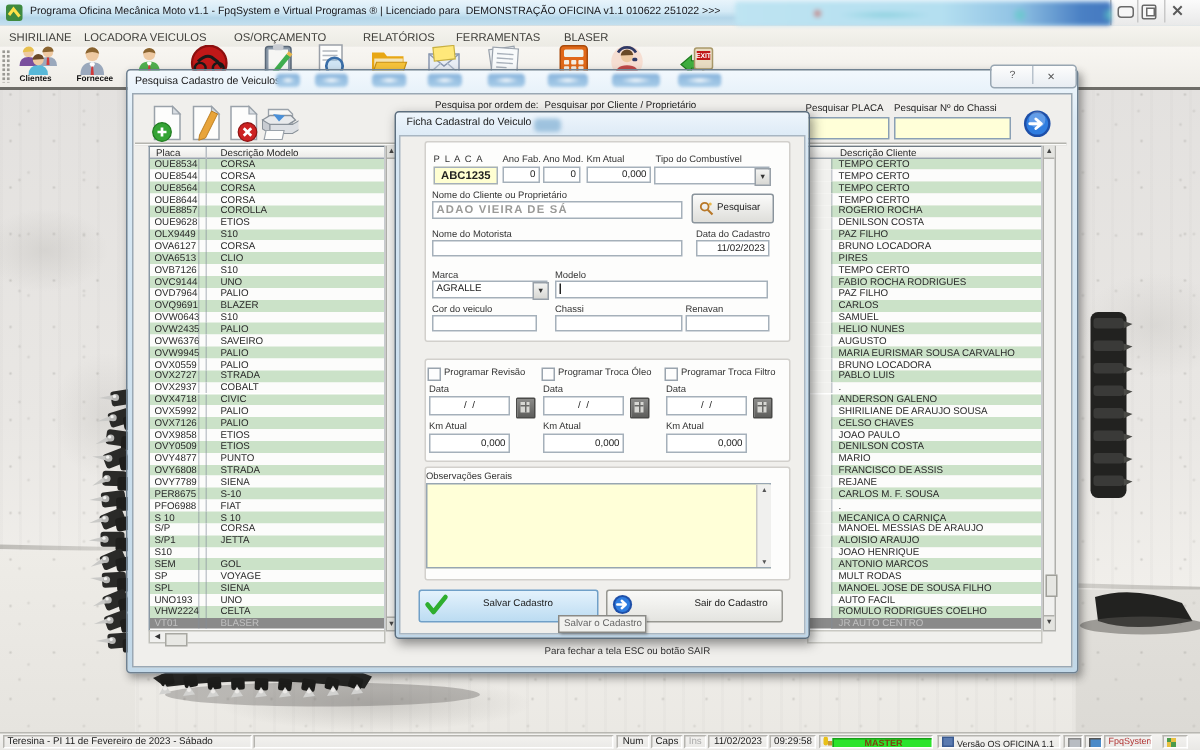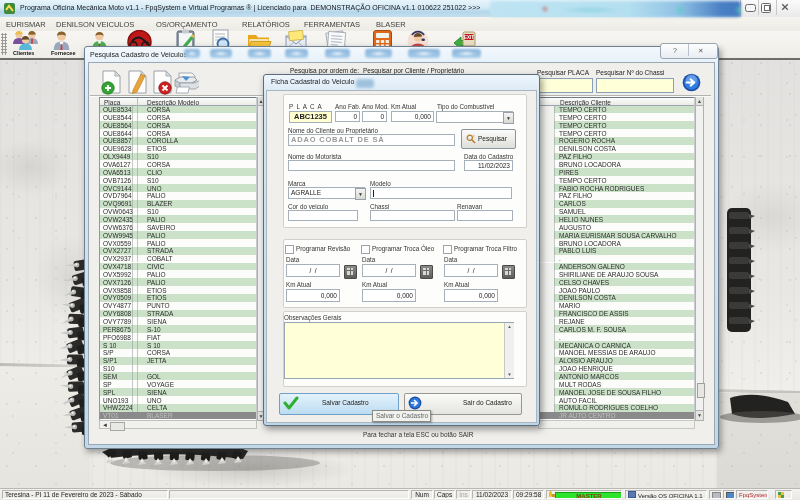--- a/index.html
+++ b/index.html
@@ -169,22 +169,22 @@
 <div class="abs" style="left:745px;top:4px;width:9px;height:6px;border:1px solid #6a6a6a;border-radius:2.5px;background:#f6f6f6;"></div>
 <div class="abs" style="left:758px;top:0;width:1px;height:15px;background:#c8c8c8;"></div>
 <div class="abs" style="left:761px;top:2.5px;width:8px;height:8px;border:1px solid #6a6a6a;border-radius:1.5px;background:#f6f6f6;"></div>
 <div class="abs" style="left:763.5px;top:5px;width:4px;height:4px;border:1px solid #6a6a6a;background:#fff;"></div>
 <div class="abs" style="left:776px;top:0;width:1px;height:15px;background:#c8c8c8;"></div>
 <svg class="abs" style="left:781px;top:3px;" width="8" height="8" viewBox="0 0 8 8">
     <path d="M1.2,1.2 L6.8,6.8 M6.8,1.2 L1.2,6.8" stroke="#5a5a5a" stroke-width="1.3"></path>
   </svg>
 
 <div class="abs" style="left:0;top:17px;width:800px;height:14px;background:linear-gradient(180deg,#f6f4ef,#ecebe4);"></div>
-<div class="tx" style="left:6px;top:20px;font-size:7.5px;color:#3f3e3a;">EURISMAR</div>
-<div class="tx" style="left:56px;top:20px;font-size:7.5px;color:#3f3e3a;">DENILSON VEICULOS</div>
+<div class="tx" style="left:6px;top:20px;font-size:7.5px;color:#3f3e3a;">SHIRILIANE</div>
+<div class="tx" style="left:56px;top:20px;font-size:7.5px;color:#3f3e3a;">LOCADORA VEICULOS</div>
 <div class="tx" style="left:156px;top:20px;font-size:7.5px;color:#3f3e3a;">OS/ORÇAMENTO</div>
 <div class="tx" style="left:242px;top:20px;font-size:7.5px;color:#3f3e3a;">RELATÓRIOS</div>
 <div class="tx" style="left:304px;top:20px;font-size:7.5px;color:#3f3e3a;">FERRAMENTAS</div>
 <div class="tx" style="left:376px;top:20px;font-size:7.5px;color:#3f3e3a;">BLASER</div>
 
 <div class="abs" style="left:0;top:31px;width:800px;height:27px;background:linear-gradient(180deg,#f8f6f2,#efede8);border-bottom:2px solid #6e6d68;"></div>
 <div class="abs" style="left:1px;top:33px;width:6px;height:22px;background-image:radial-gradient(circle at 1.5px 1.5px,#9a9994 1px,rgba(0,0,0,0) 1.2px);background-size:3px 3px;"></div>
 
 <svg class="abs" style="left:11px;top:30px;" width="30" height="21" viewBox="0 0 30 21">
 <circle cx="8" cy="5" r="3.4" fill="#eec9a2"></circle>
@@ -823,21 +823,21 @@
 <div class="tx" style="left:335px;top:103px;font-size:6.3px;color:#333;">Ano Fab.</div>
 <div class="abs" style="left:335px;top:111px;width:25px;height:11px;background:#fff;border:1px solid #a5b0ba;box-sizing:border-box;font-size:6.5px;color:#222;line-height:9px;padding:0 2px;text-align:right;">0</div>
 <div class="tx" style="left:362px;top:103px;font-size:6.3px;color:#333;">Ano Mod.</div>
 <div class="abs" style="left:362px;top:111px;width:25px;height:11px;background:#fff;border:1px solid #a5b0ba;box-sizing:border-box;font-size:6.5px;color:#222;line-height:9px;padding:0 2px;text-align:right;">0</div>
 <div class="tx" style="left:391px;top:103px;font-size:6.3px;color:#333;">Km Atual</div>
 <div class="abs" style="left:391px;top:111px;width:43px;height:11px;background:#fff;border:1px solid #a5b0ba;box-sizing:border-box;font-size:6.5px;color:#222;line-height:9px;padding:0 2px;text-align:right;">0,000</div>
 <div class="tx" style="left:437px;top:103px;font-size:6.3px;color:#333;">Tipo do Combustível</div>
 <div class="abs" style="left:436px;top:111px;width:77px;height:12px;background:#fff;border:1px solid #a5b0ba;box-sizing:border-box;font-size:6.5px;color:#222;line-height:10px;padding:0 2px;"></div>
 <div class="abs" style="left:503px;top:112px;width:9px;height:10px;background:linear-gradient(180deg,#f4f4f2,#d8d8d4);border:1px solid #98a0a8;font-size:5px;color:#333;text-align:center;line-height:10px;">▼</div>
 <div class="tx" style="left:288px;top:127px;font-size:6.3px;color:#333;">Nome do Cliente ou Proprietário</div>
-<div class="abs" style="left:288px;top:134px;width:167px;height:12px;background:#fff;border:1px solid #a5b0ba;box-sizing:border-box;font-size:7px;color:#222;line-height:10px;padding:0 2px;"><span style="color:#9a9a98;font-weight:bold;letter-spacing:0.8px;font-size:7.5px;">ADAO COBALT DE SÁ</span></div>
+<div class="abs" style="left:288px;top:134px;width:167px;height:12px;background:#fff;border:1px solid #a5b0ba;box-sizing:border-box;font-size:7px;color:#222;line-height:10px;padding:0 2px;"><span style="color:#9a9a98;font-weight:bold;letter-spacing:0.8px;font-size:7.5px;">ADAO VIEIRA DE SÁ</span></div>
 <div class="abs" style="left:461px;top:129px;width:53px;height:18px;background:linear-gradient(180deg,#fbfbfa,#dededa);border:1px solid #8a949c;border-radius:2px;"></div>
 <svg class="abs" style="left:466px;top:134px;" width="10" height="10" viewBox="0 0 10 10">
 <circle cx="3.8" cy="3.8" r="2.6" fill="none" stroke="#b87828" stroke-width="1.2"></circle>
 <line x1="5.8" y1="5.8" x2="9" y2="9" stroke="#b87828" stroke-width="1.4"></line>
 <circle cx="7.5" cy="2" r="1" fill="#e8b84a"></circle>
 </svg>
 <div class="tx" style="left:478px;top:135px;font-size:6.5px;color:#222;">Pesquisar</div>
 <div class="tx" style="left:288px;top:153px;font-size:6.3px;color:#333;">Nome do Motorista</div>
 <div class="abs" style="left:288px;top:160px;width:167px;height:11px;background:#fff;border:1px solid #a5b0ba;box-sizing:border-box;font-size:6.5px;color:#222;line-height:9px;padding:0 2px;"></div>
 <div class="tx" style="left:464px;top:153px;font-size:6.3px;color:#333;">Data do Cadastro</div>

